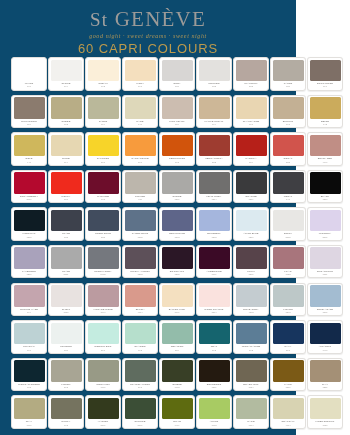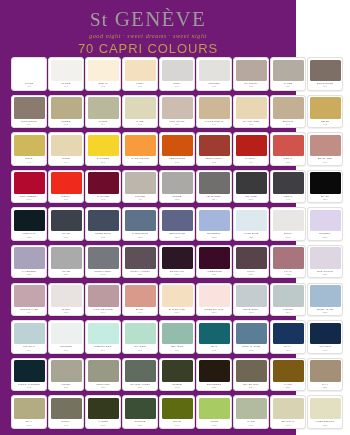--- a/index.html
+++ b/index.html
@@ -12,21 +12,21 @@
     height: 435px;
     background: #ffffff;
     font-family: "Liberation Sans", sans-serif;
     overflow: hidden;
   }
 
   .page {
     position: relative;
     width: 296px;
     height: 435px;
-    background: #701a75;
+    background: #0c4a6e;
     box-sizing: border-box;
   }
 
   
   .header {
     width: 100%;
     padding-top: 9px;
     text-align: center;
   }
   .brand {
@@ -130,21 +130,21 @@
 <body>
 
 <div class="page">
 
   <div class="header">
     <div class="brand">
       <span class="brand-st">St</span>
       <span>GENÈVE</span>
     </div>
     <div class="tagline">good night · sweet dreams · sweet night</div>
-    <div class="subtitle">70 CAPRI COLOURS</div>
+    <div class="subtitle">60 CAPRI COLOURS</div>
   </div>
 
   <div class="grid">
       <div class="swatch">
         <div class="swatch-color" style="background: rgb(255, 255, 255);"></div>
         <div class="swatch-meta">
           <span class="swatch-name">WHITE</span>
           <span class="swatch-code">100</span>
         </div>
       </div>

